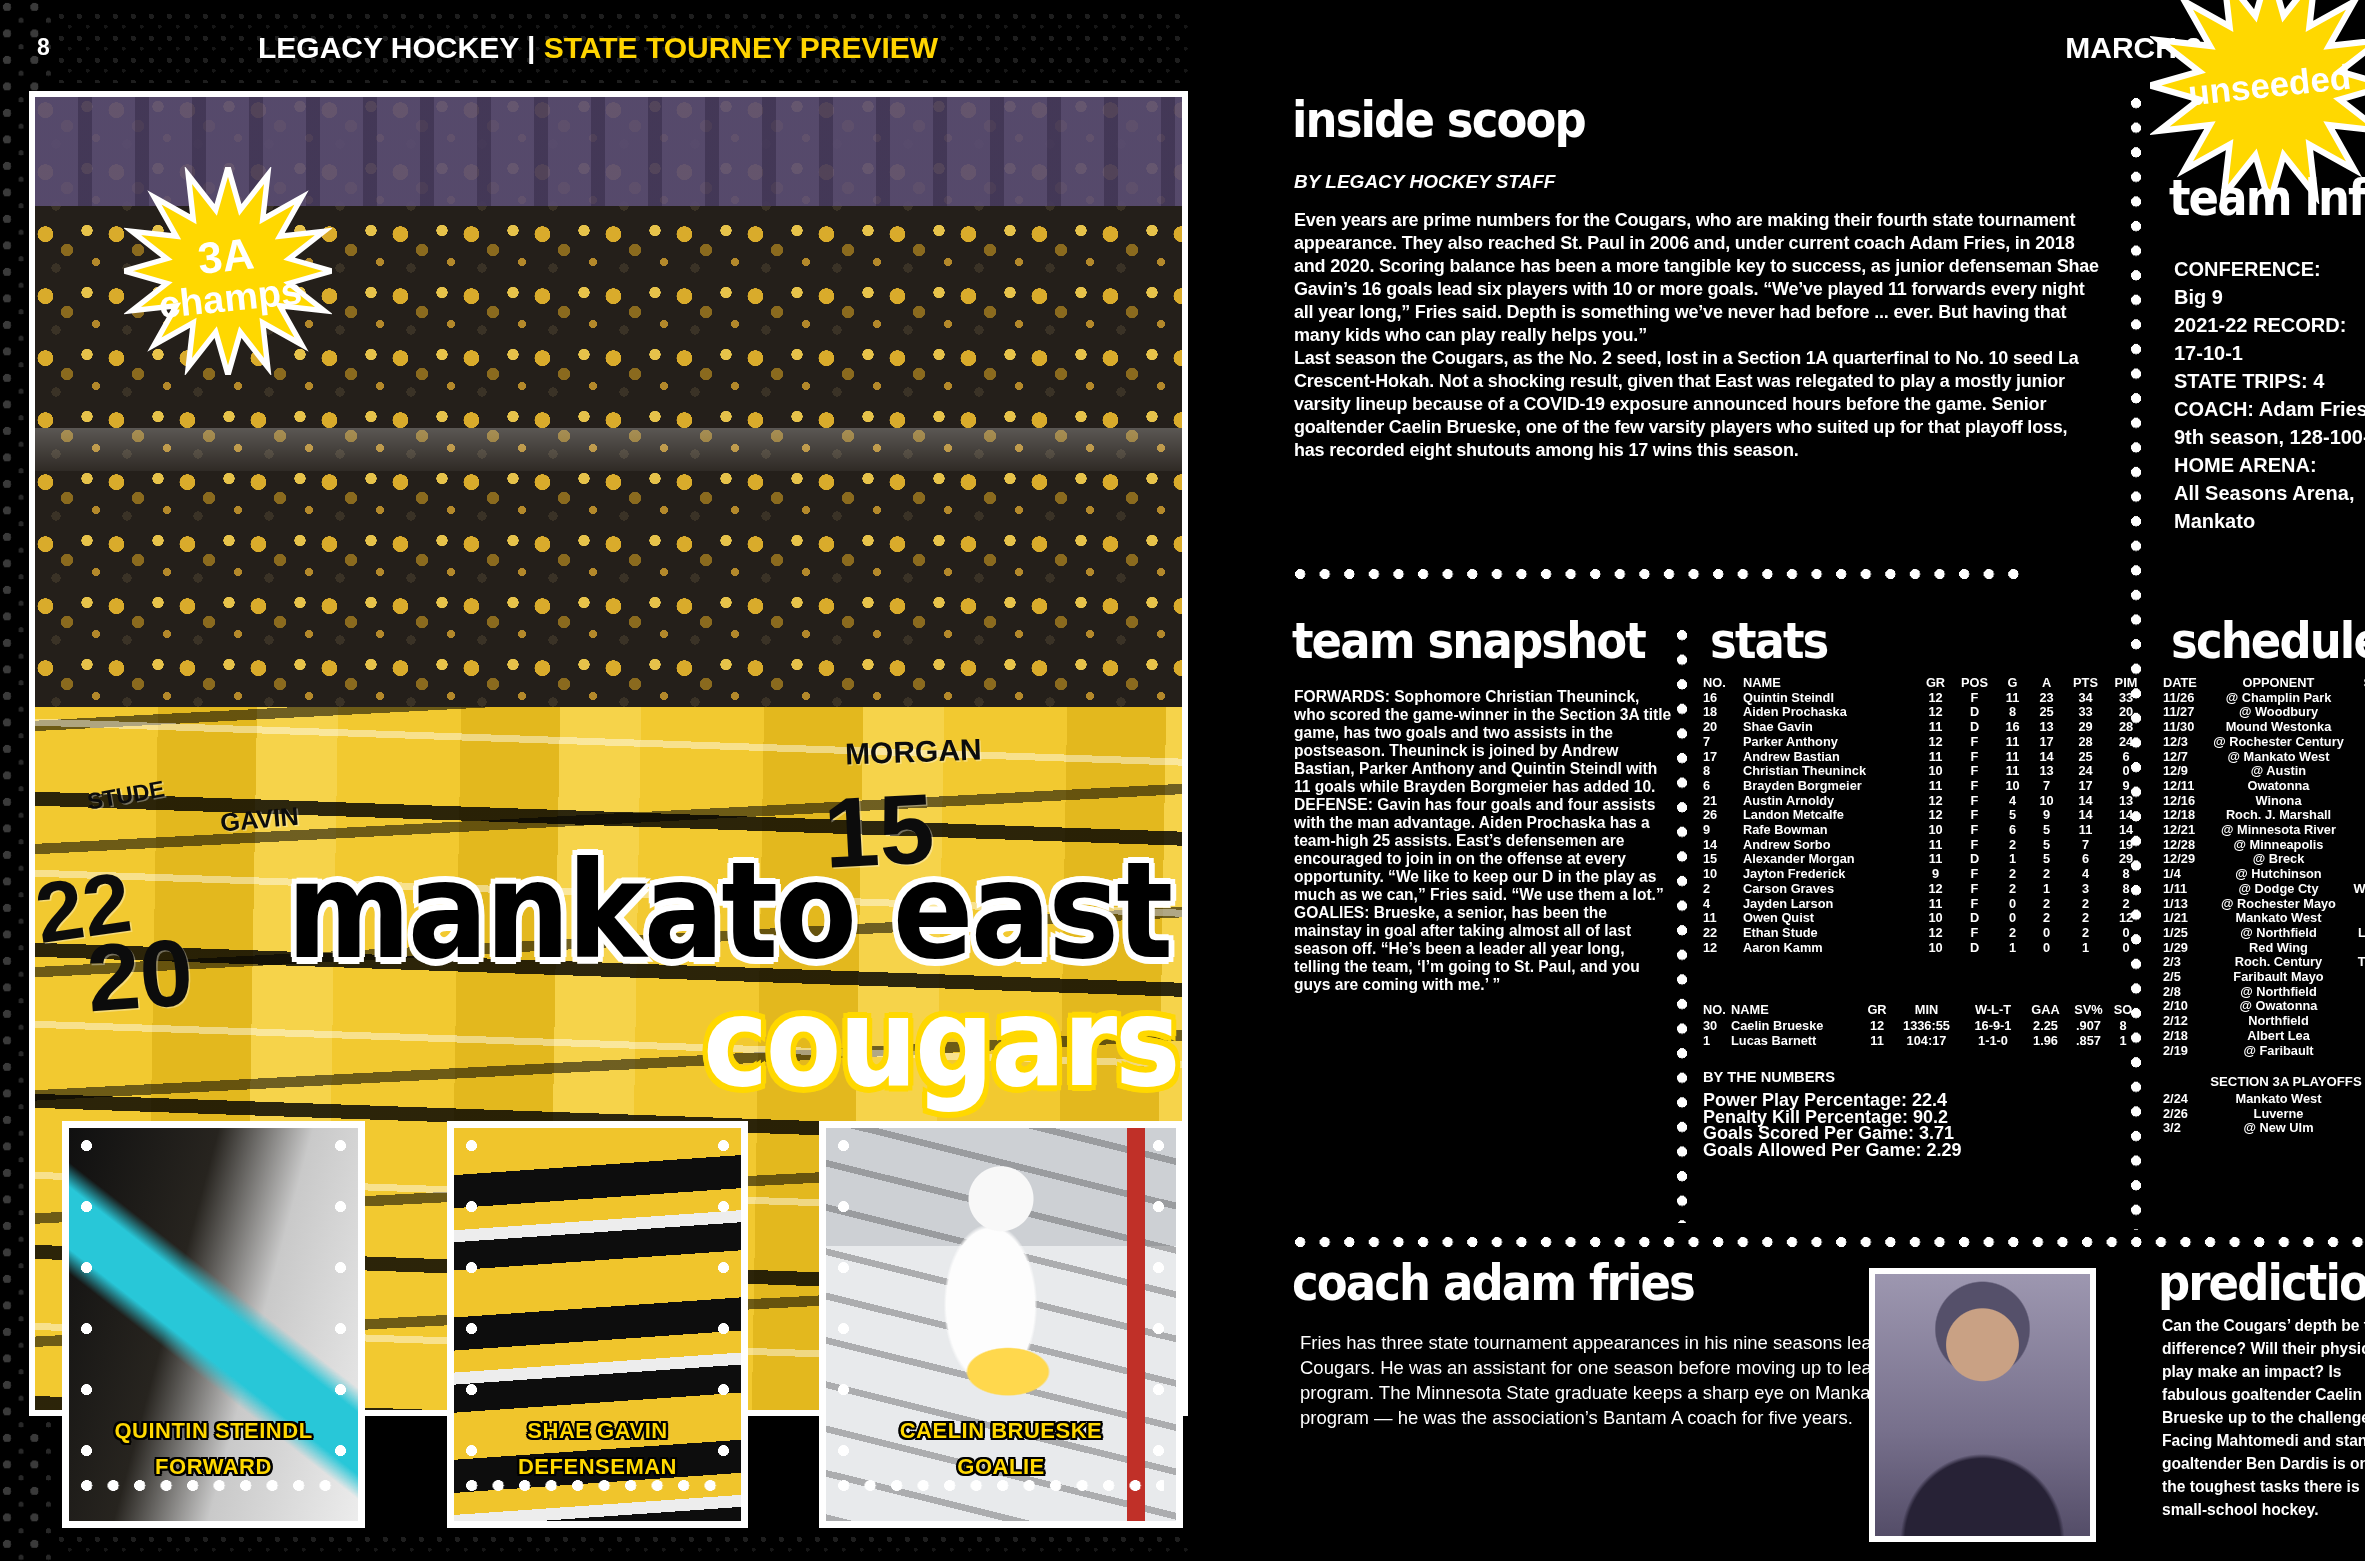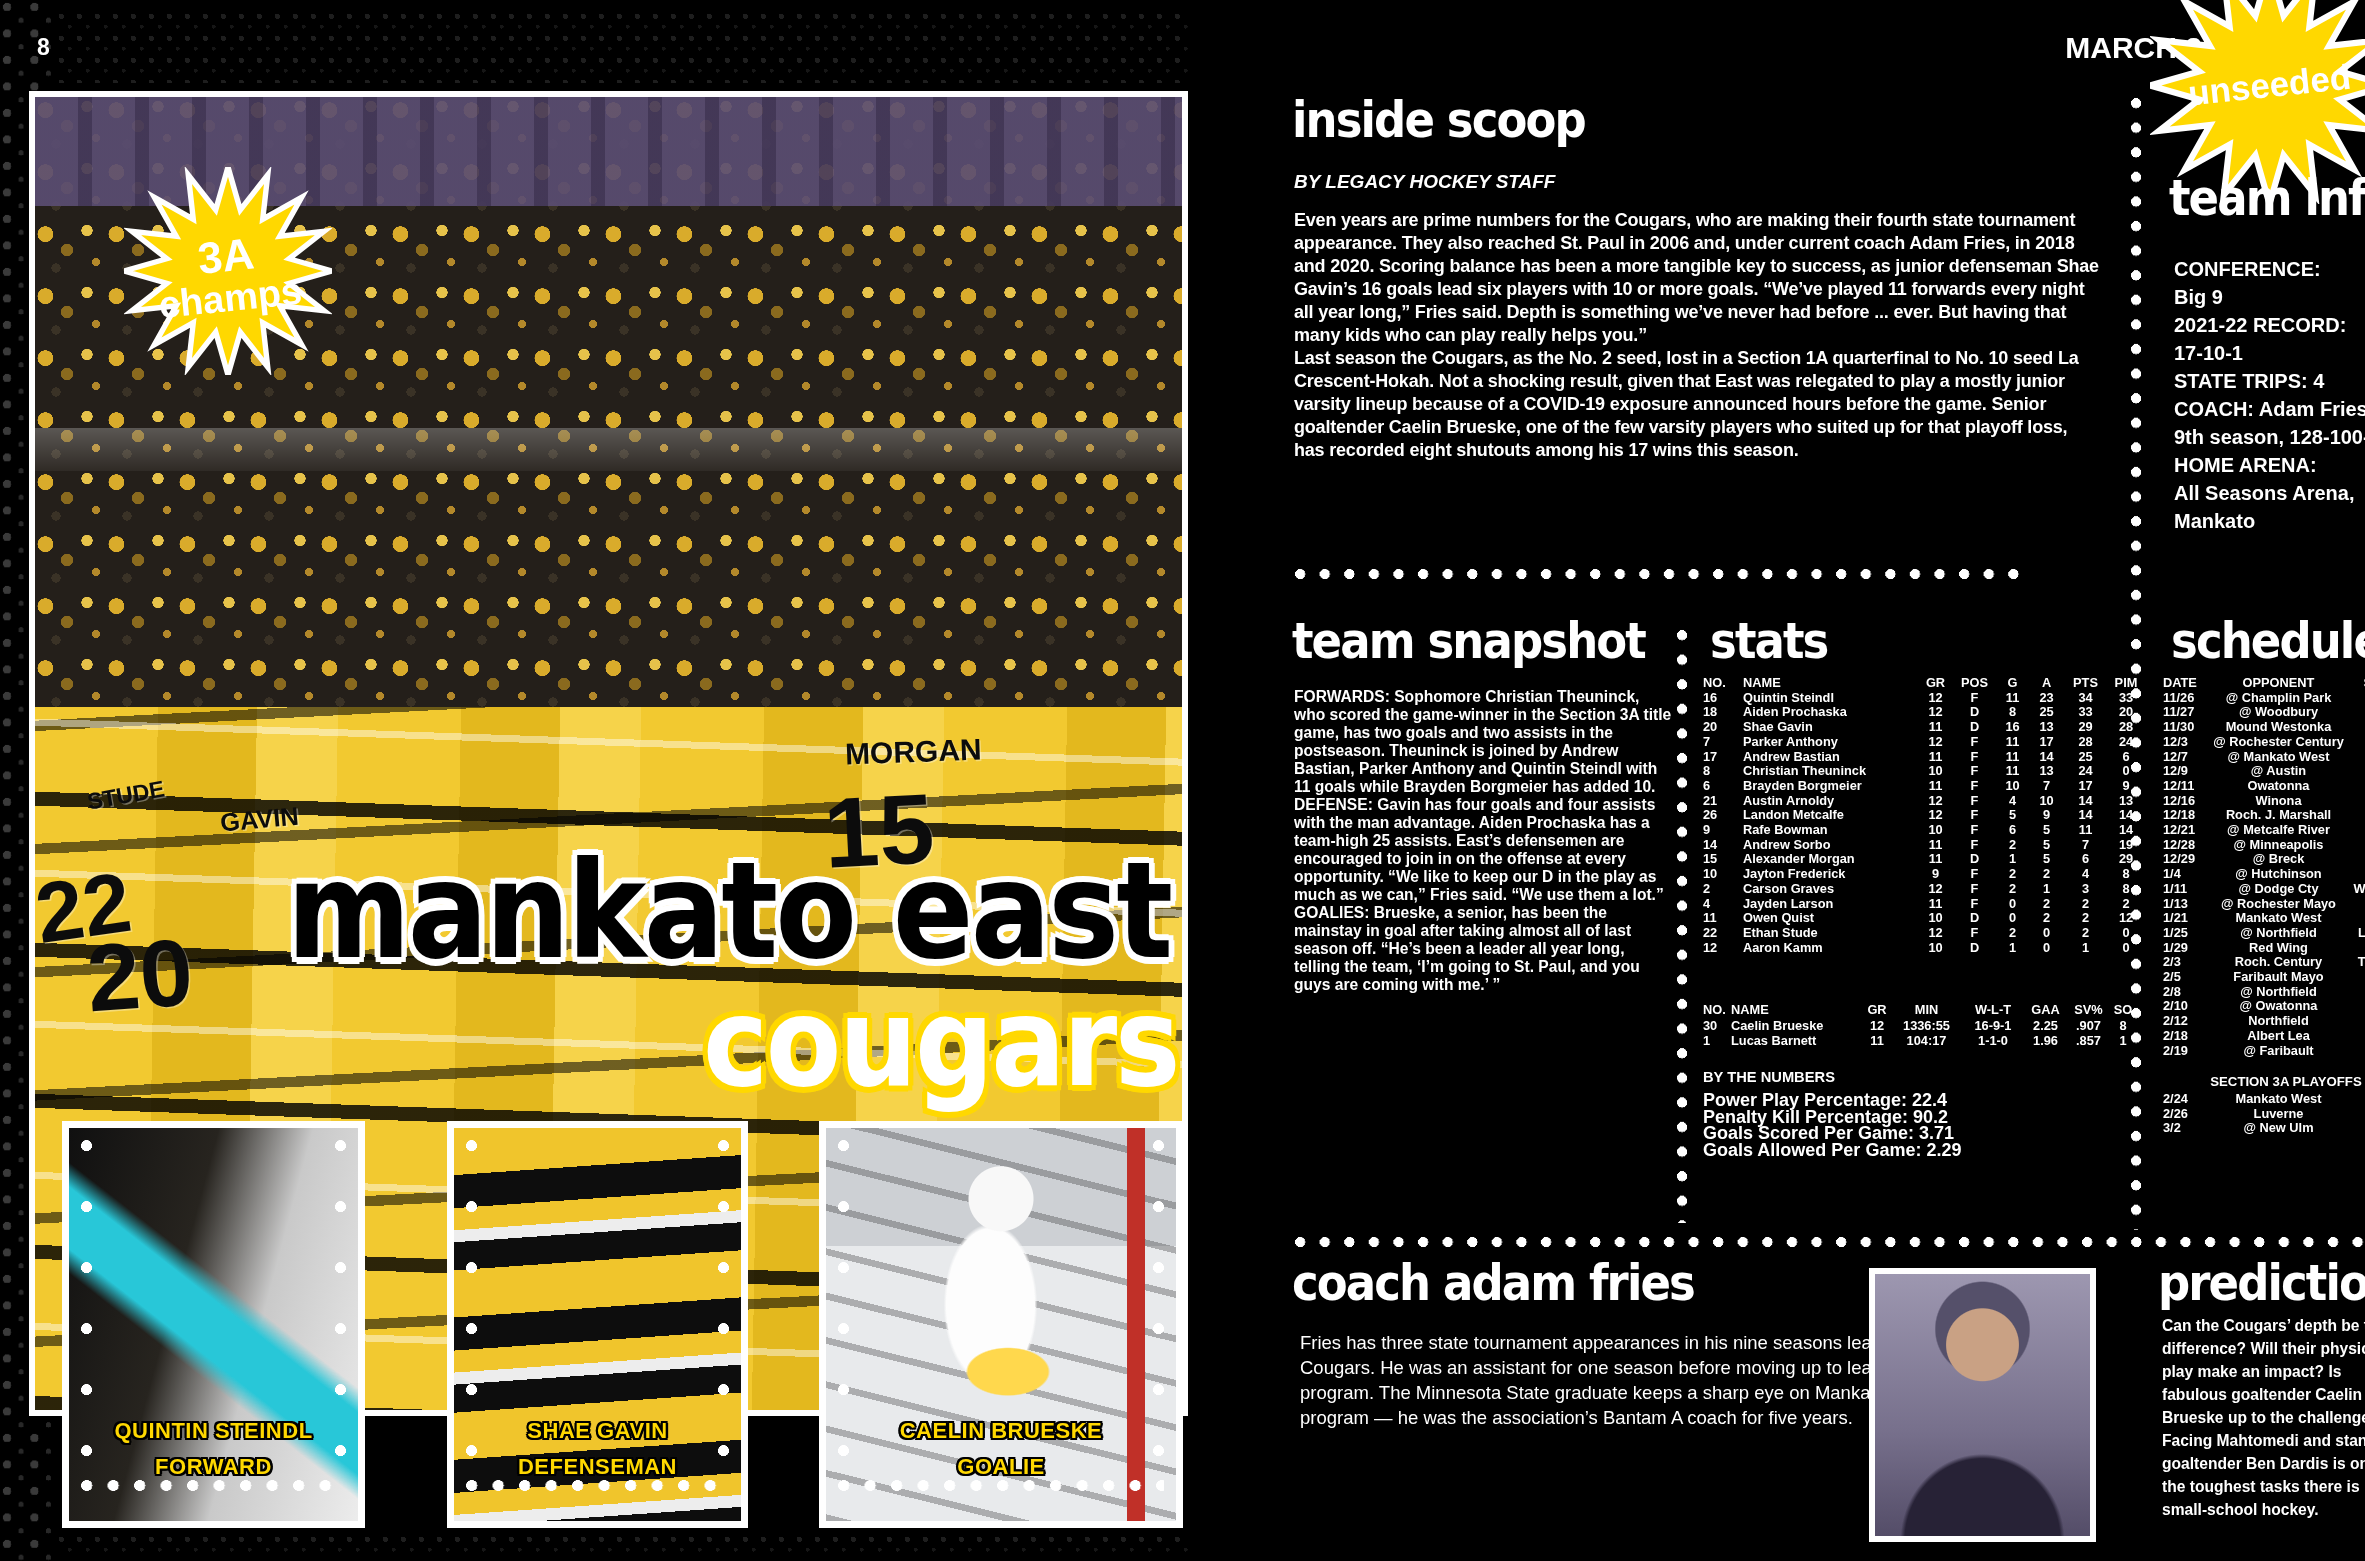--- a/index.html
+++ b/index.html
@@ -100,20 +100,24 @@
 </head>
 <body>
 
 <div id="canvas" data-name="magazine-spread">
 
   <div class="abs halftone" data-name="halftone-left-edge" style="left:0;top:0;width:54px;height:1561px;"></div>
   <div class="abs speckle" data-name="header-speckle-texture" style="left:57px;top:12px;width:1135px;height:71px;"></div>
   <div class="abs speckle" data-name="footer-speckle-texture" style="left:57px;top:1535px;width:1135px;height:24px;"></div>
 
   <div class="abs pagenum" data-name="page-number-left" style="left:37px;top:34px;">8</div>
+  <div class="abs hdr-title" data-name="header-title-left" style="left:258px;top:31px;">
+    <span data-name="header-brand">LEGACY HOCKEY |</span>
+    <span class="hdr-yellow" data-name="header-section">STATE TOURNEY PREVIEW</span>
+  </div>
   <div class="abs hdr-title" data-name="header-title-right" style="left:1982px;top:31px;width:270px;text-align:right;">MARCH 2022</div>
 
   <div class="abs photo-frame" data-name="team-celebration-photo" style="left:29px;top:91px;width:1159px;height:1325px;">
     <div class="crowd" data-name="crowd-background"></div>
     <div class="purple-deck" data-name="arena-upper-deck"></div>
     <div class="glass" data-name="rink-glass"></div>
     <div class="jerseys" data-name="players-jerseys"></div>
     <div class="jersey-text" data-name="jersey-name" style="left:52px;top:685px;font-size:23px;transform:rotate(-10deg);">STUDE</div>
     <div class="jersey-text" data-name="jersey-name" style="left:185px;top:708px;font-size:25.5px;transform:rotate(-5deg);">GAVIN</div>
     <div class="jersey-text" data-name="jersey-name" style="left:810px;top:638px;font-size:30px;transform:rotate(-2deg);">MORGAN</div>
@@ -488,21 +492,21 @@
           <span class="tc tc1" data-name="cell">Winona</span>
           <span class="tc tc2" data-name="cell">W 8-2</span>
         </div>
         <div data-name="schedule-row" class="schrow">
           <span class="tc tc0" data-name="cell">12/18</span>
           <span class="tc tc1" data-name="cell">Roch. J. Marshall</span>
           <span class="tc tc2" data-name="cell">W 7-0</span>
         </div>
         <div data-name="schedule-row" class="schrow">
           <span class="tc tc0" data-name="cell">12/21</span>
-          <span class="tc tc1" data-name="cell">@ Metcalfe River</span>
+          <span class="tc tc1" data-name="cell">@ Minnesota River</span>
           <span class="tc tc2" data-name="cell">W 3-0</span>
         </div>
         <div data-name="schedule-row" class="schrow">
           <span class="tc tc0" data-name="cell">12/28</span>
           <span class="tc tc1" data-name="cell">@ Minneapolis</span>
           <span class="tc tc2" data-name="cell">L 0-3</span>
         </div>
         <div data-name="schedule-row" class="schrow">
           <span class="tc tc0" data-name="cell">12/29</span>
           <span class="tc tc1" data-name="cell">@ Breck</span>

